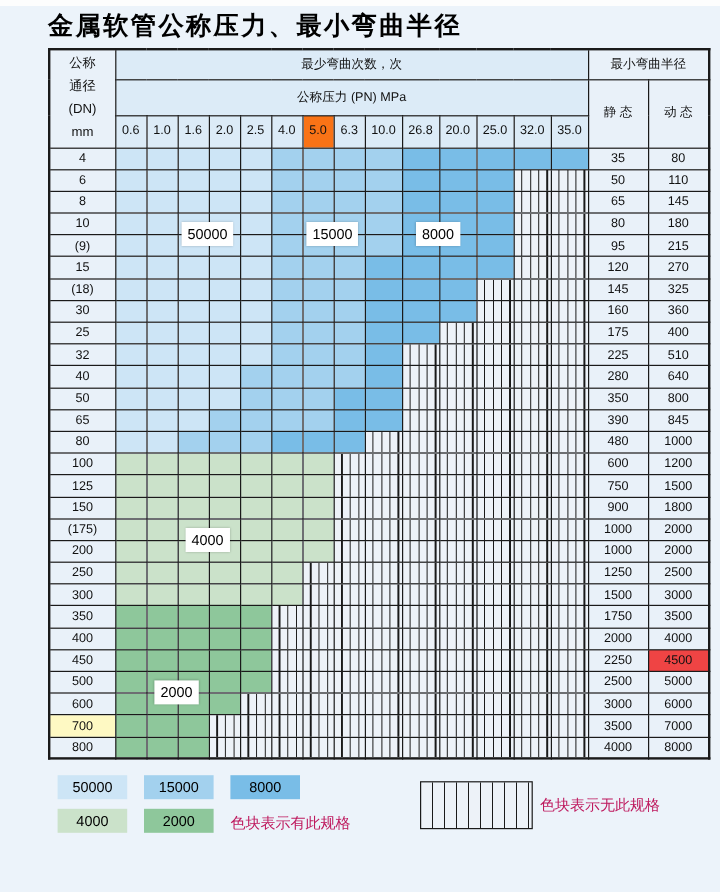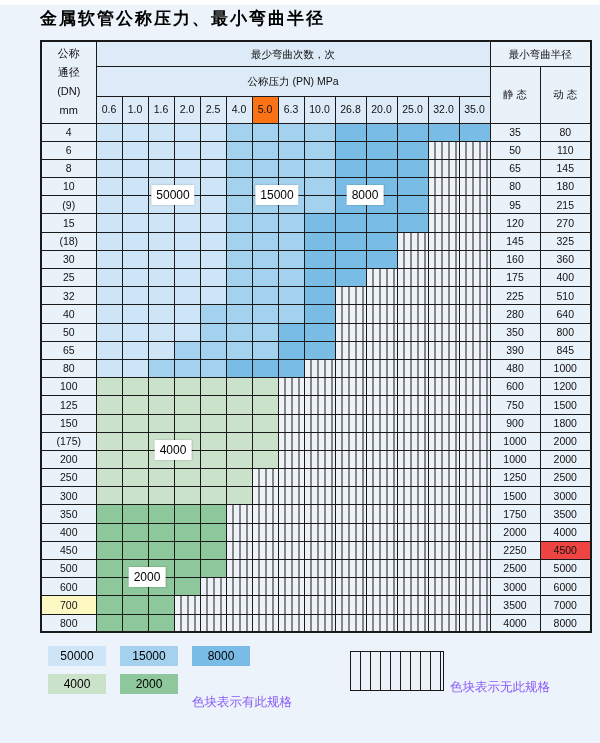--- a/index.html
+++ b/index.html
@@ -6,21 +6,21 @@
   body{
     width:600px;height:743px;position:relative;overflow:hidden;
     background:#ecf3fa;
     font-family:"Liberation Sans","DejaVu Sans",sans-serif;
     color:#111;
   }
   .topstrip{position:absolute;left:0;top:0;width:600px;height:5px;background:#fdfdfd;}
   .title{
     position:absolute;left:40px;top:7px;margin:0;
     font-family:"Liberation Serif","DejaVu Serif",serif;
-    font-size:17px;font-weight:bold;letter-spacing:2px;color:#000;
+    font-size:21px;font-weight:bold;letter-spacing:2px;color:#000;
   }
   #table-wrap{position:absolute;left:40px;top:40px;}
   #table-wrap table{
     border-collapse:collapse;table-layout:fixed;
     border:2px solid #1a1a1a;
   }
   #table-wrap td{
     border:1px solid #1a1a1a;
     text-align:center;vertical-align:middle;
     padding:0;font-size:10.5px;line-height:1;overflow:hidden;
@@ -32,21 +32,21 @@
     position:absolute;background:#ffffff;color:#000;
     font-size:12px;line-height:20px;height:20px;padding:0 5px;
     transform:translate(-50%,-50%);
     box-shadow:0 0 2px rgba(0,0,0,0.25);
     white-space:nowrap;
   }
   .lg-box{
     position:absolute;width:58px;height:20px;
     font-size:12px;line-height:20px;text-align:center;color:#000;
   }
-  .lg-text{position:absolute;font-size:12.5px;color:#8b5cf6;white-space:nowrap;margin-top:16px;}
+  .lg-text{position:absolute;font-size:12.5px;color:#be185d;white-space:nowrap;}
   .lg-hatch{position:absolute;width:92px;height:38px;border:1px solid #1a1a1a;}
 </style>
 </head>
 <body>
 
 <div class="topstrip"></div>
 
 <h1 class="title">金属软管公称压力、最小弯曲半径</h1>
 
 <div id="table-wrap">

